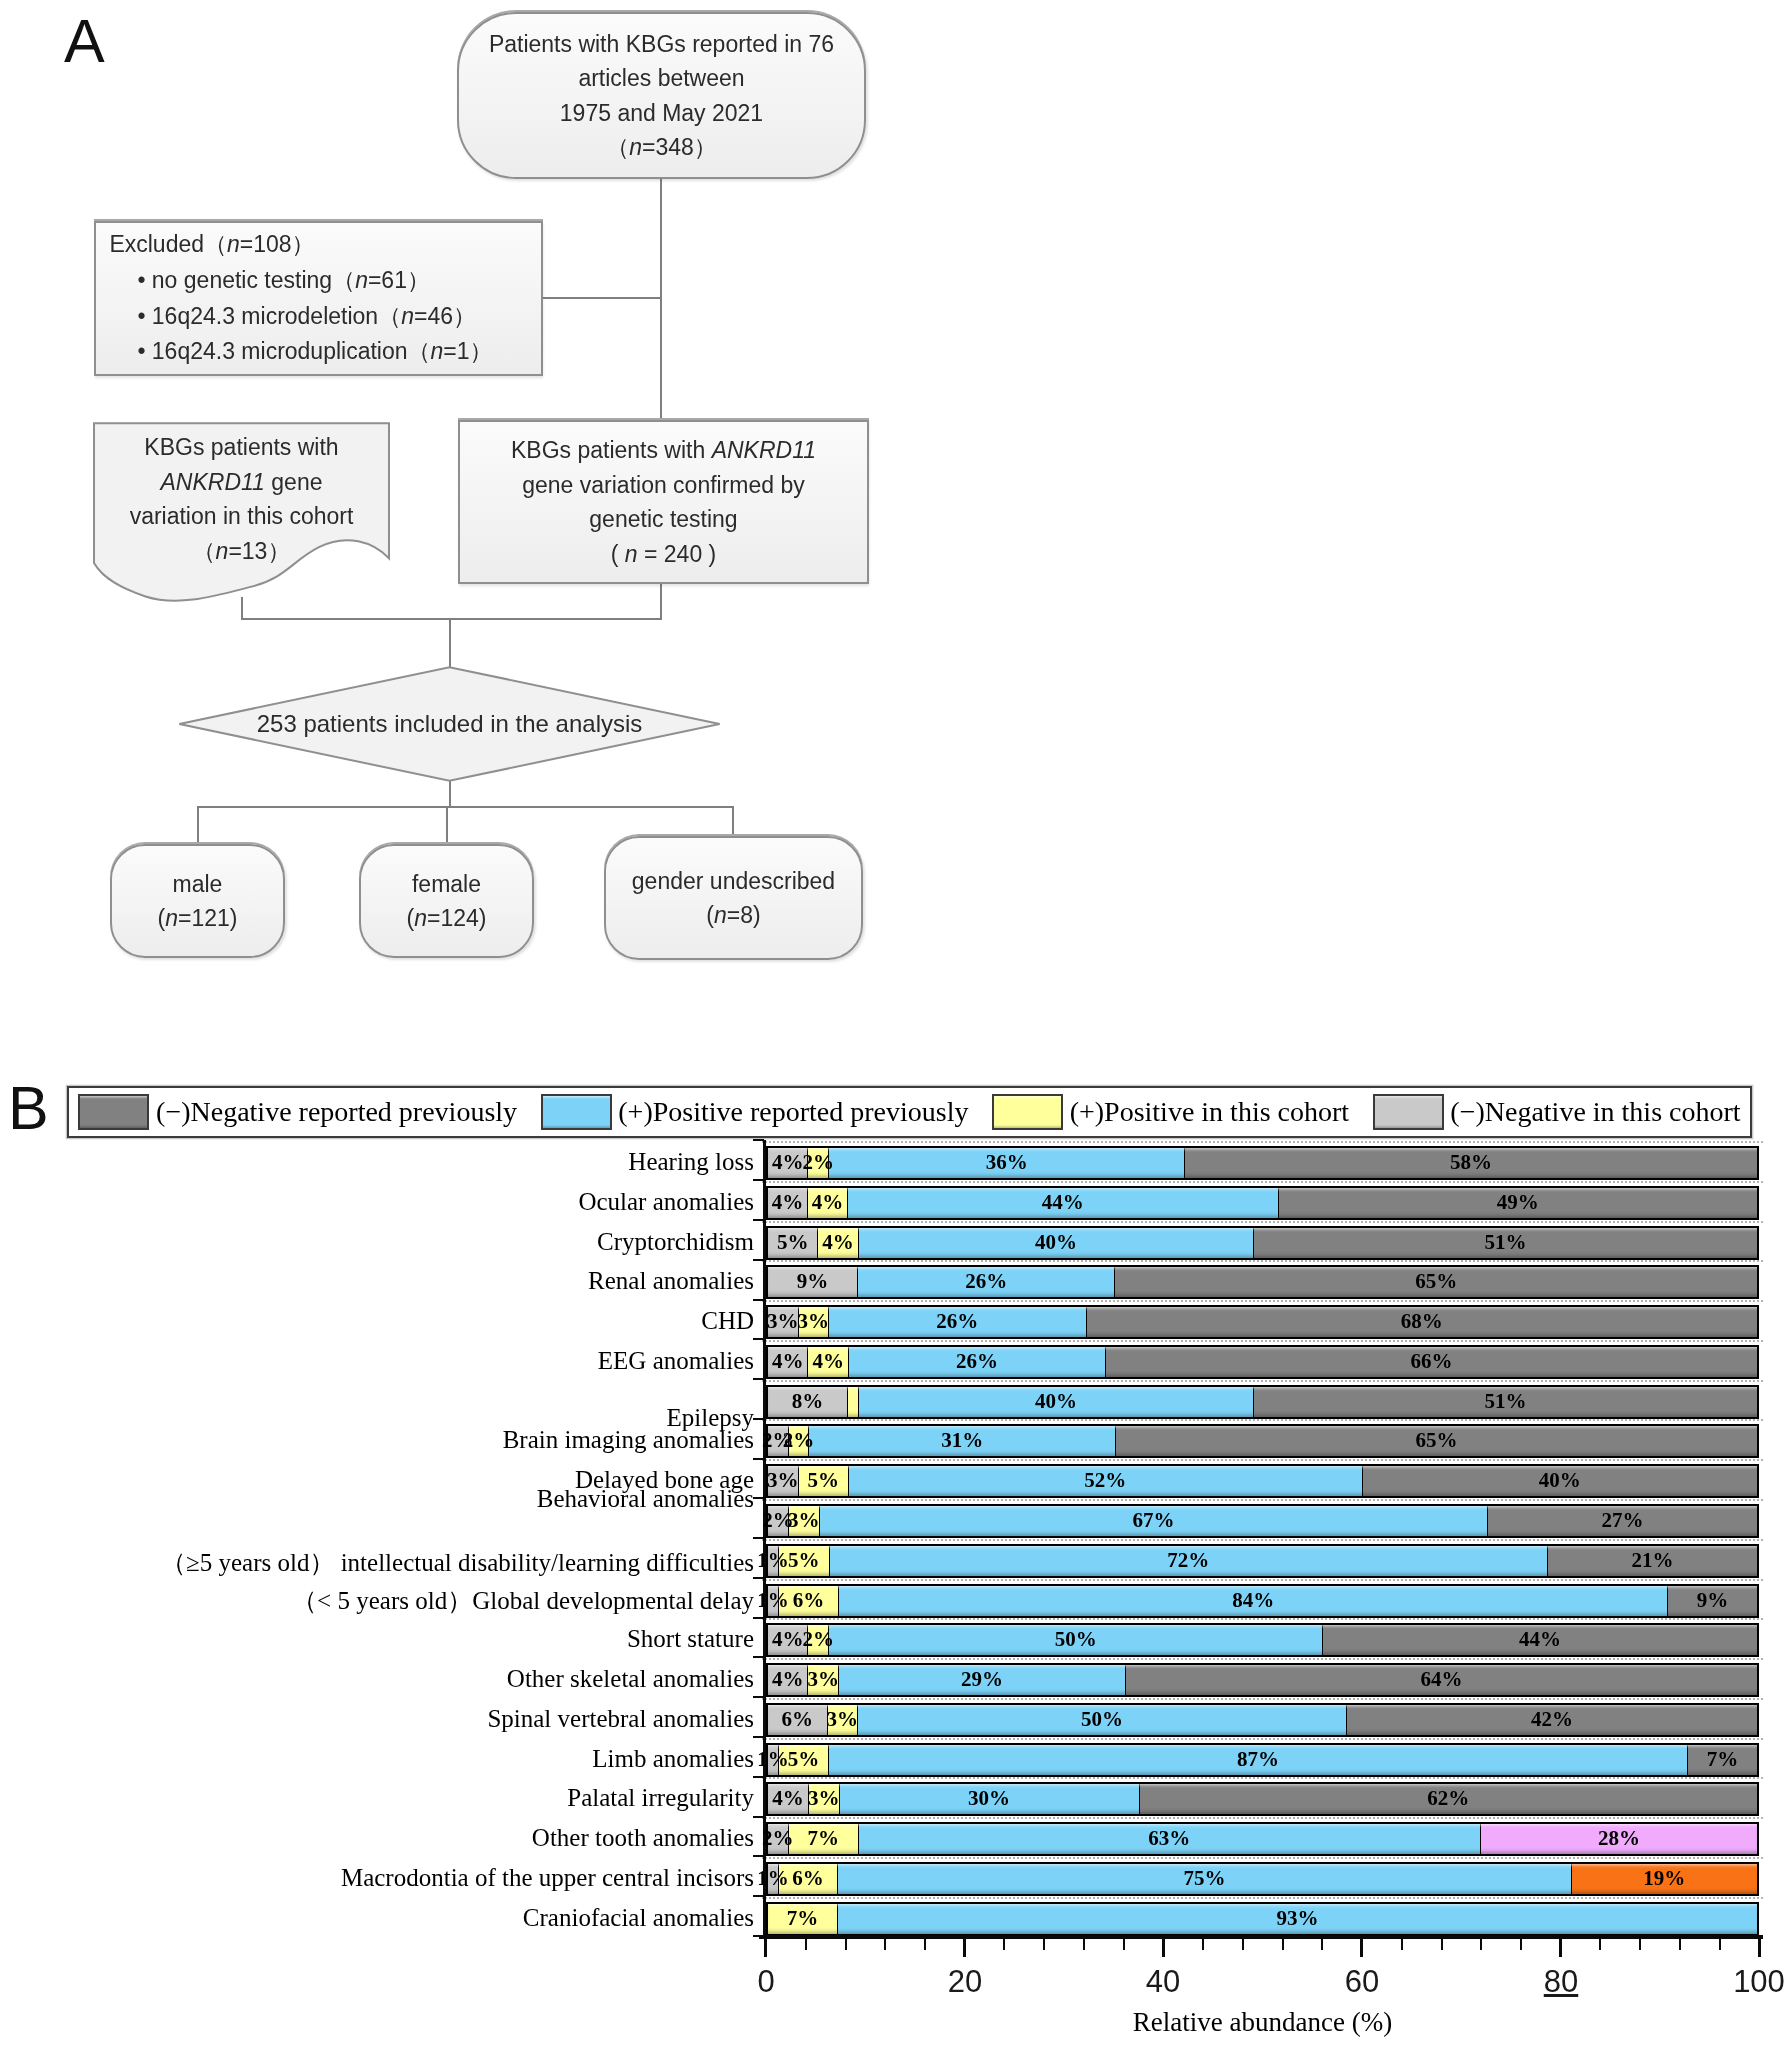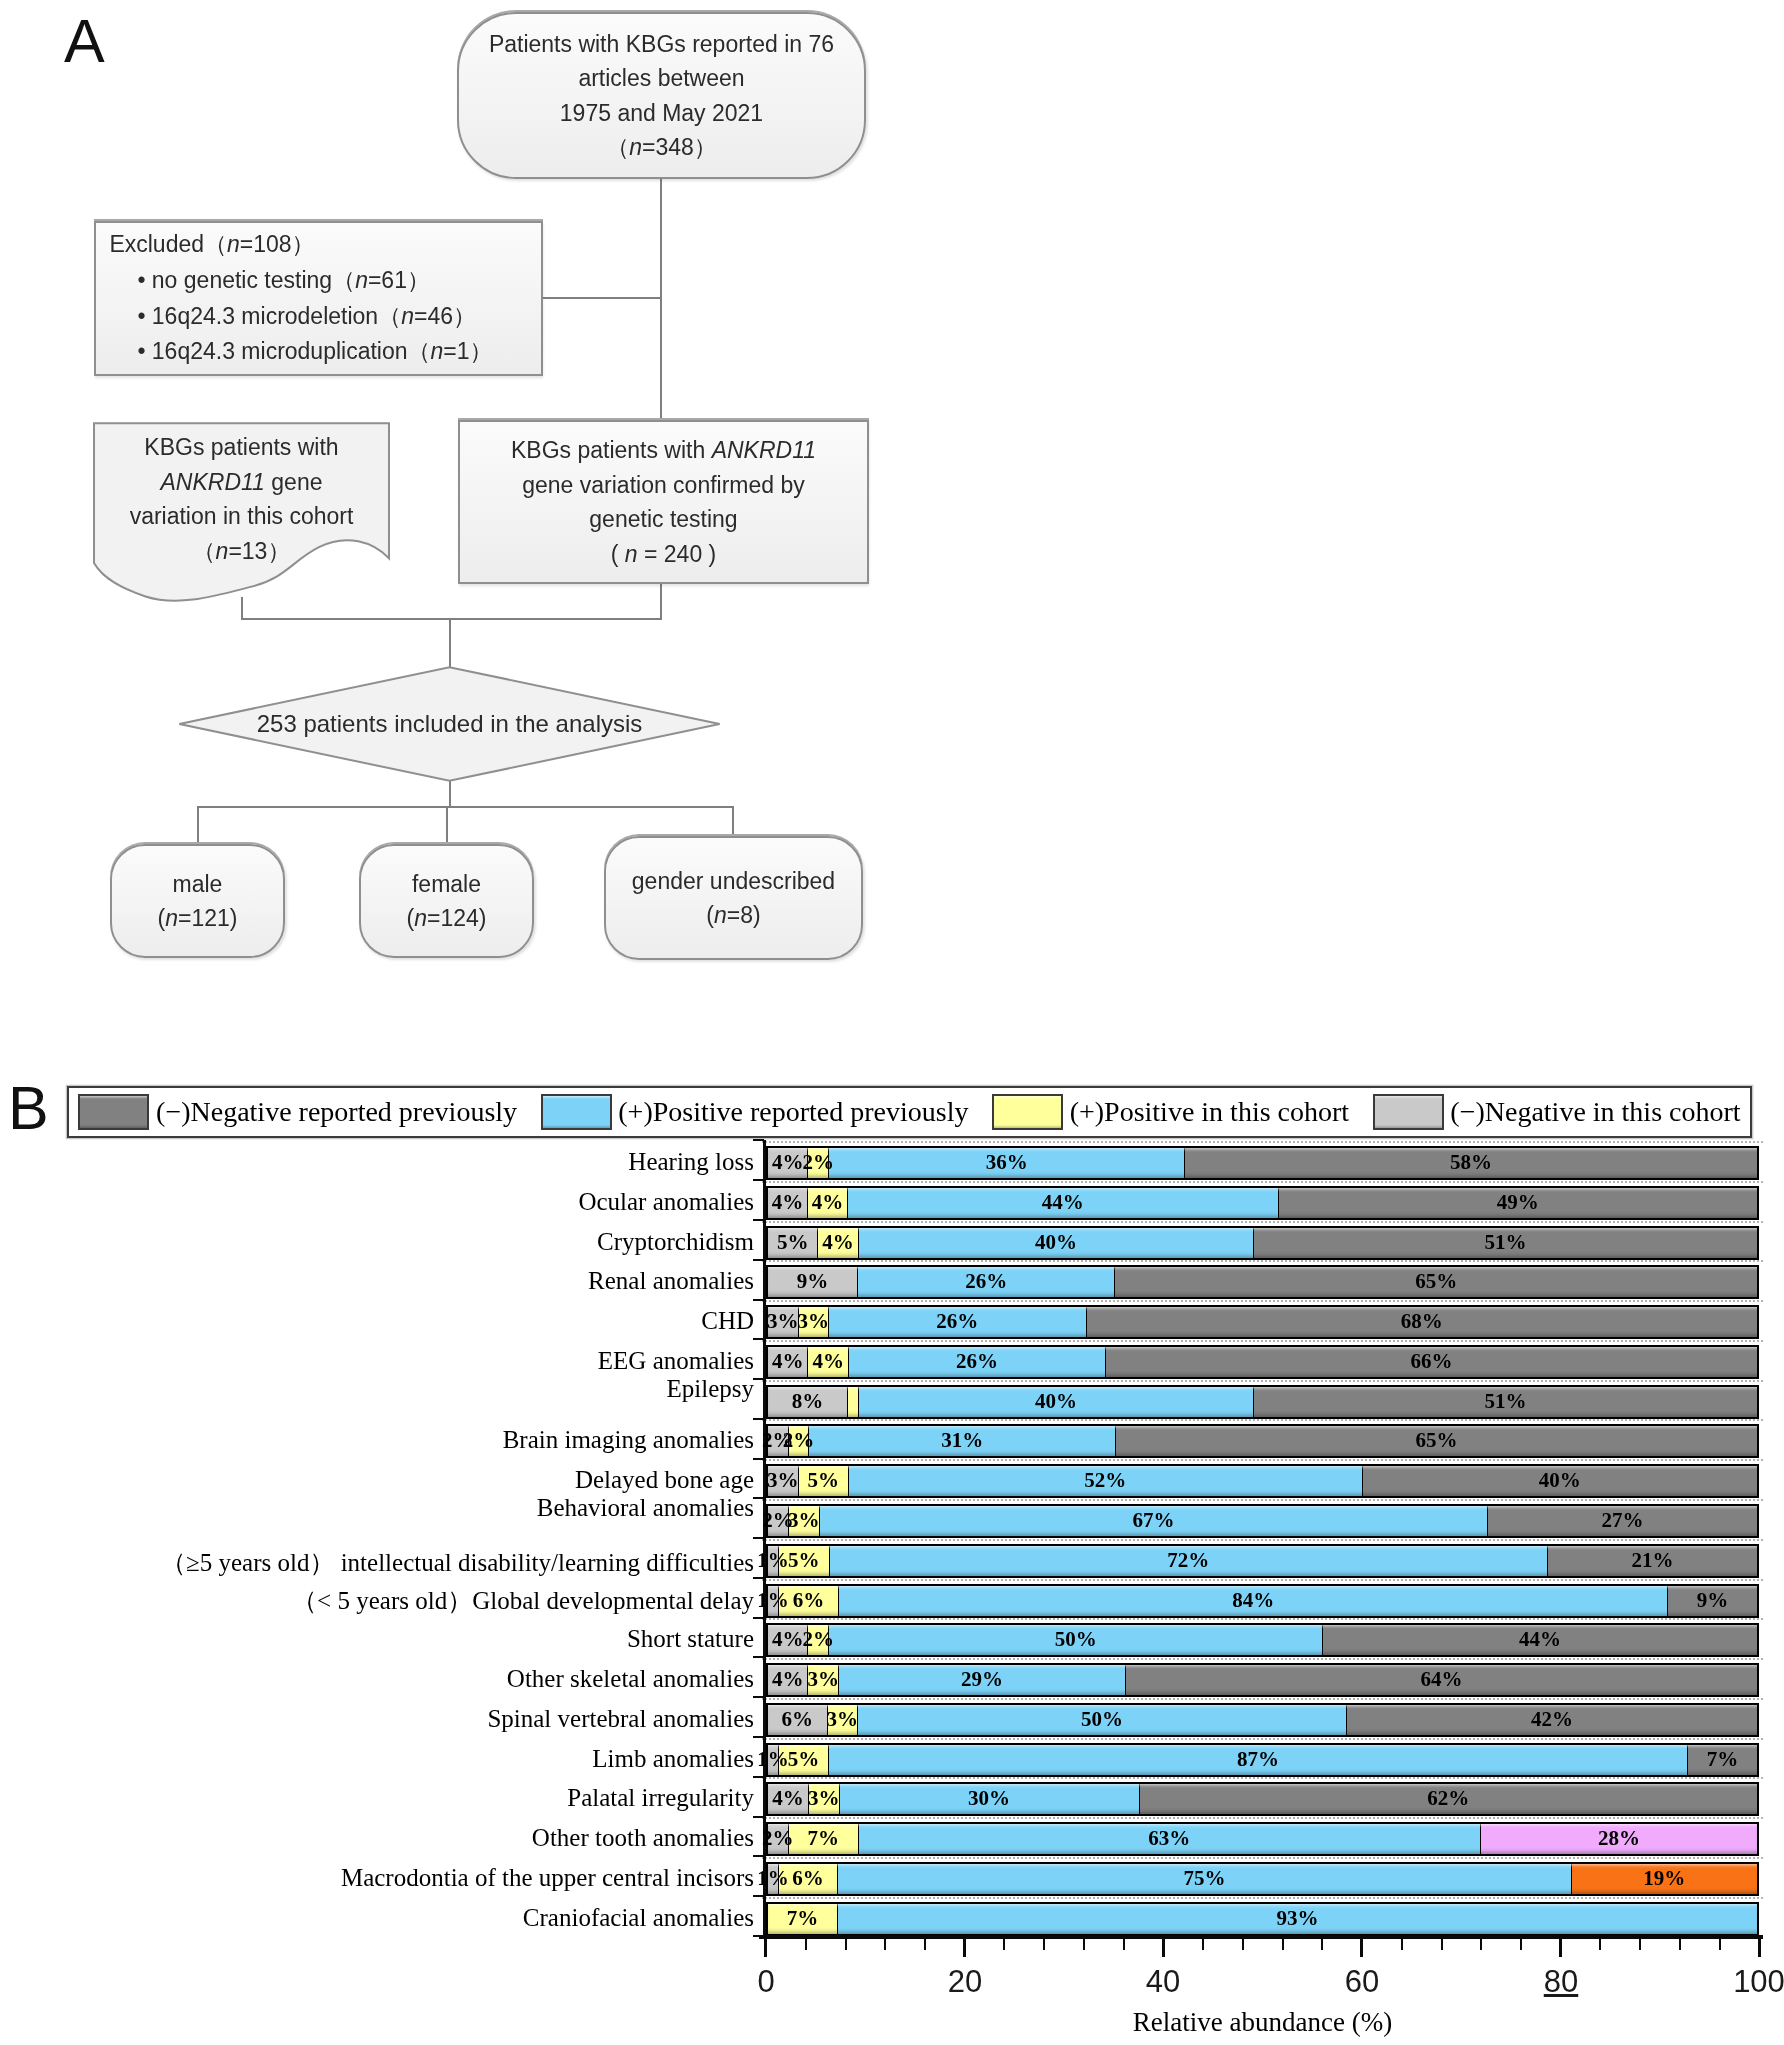--- a/index.html
+++ b/index.html
@@ -141,24 +141,24 @@
       </div>
     </div>
 
   <div id="cat-labels">
       <div class="cat" style="top: 0px;">Hearing loss</div>
       <div class="cat" style="top: 40px;">Ocular anomalies</div>
       <div class="cat" style="top: 80px;">Cryptorchidism</div>
       <div class="cat" style="top: 119px;">Renal anomalies</div>
       <div class="cat" style="top: 159px;">CHD</div>
       <div class="cat" style="top: 199px;">EEG anomalies</div>
-      <div class="cat" style="top: 227px;">Epilepsy</div>
+      <div class="cat" style="top: 256px;">Epilepsy</div>
       <div class="cat" style="top: 278px;">Brain imaging anomalies</div>
       <div class="cat" style="top: 318px;">Delayed bone age</div>
-      <div class="cat" style="top: 346px;">Behavioral anomalies</div>
+      <div class="cat" style="top: 337px;">Behavioral anomalies</div>
       <div class="cat" style="top: 400px;">（≥5 years old） intellectual disability/learning difficulties</div>
       <div class="cat" style="top: 438px;">（&lt; 5 years old）Global developmental delay</div>
       <div class="cat" style="top: 477px;">Short stature</div>
       <div class="cat" style="top: 517px;">Other skeletal anomalies</div>
       <div class="cat" style="top: 557px;">Spinal vertebral anomalies</div>
       <div class="cat" style="top: 597px;">Limb anomalies</div>
       <div class="cat" style="top: 636px;">Palatal irregularity</div>
       <div class="cat" style="top: 676px;">Other tooth anomalies</div>
       <div class="cat" style="top: 716px;">Macrodontia of the upper central incisors</div>
       <div class="cat" style="top: 756px;">Craniofacial anomalies</div>

